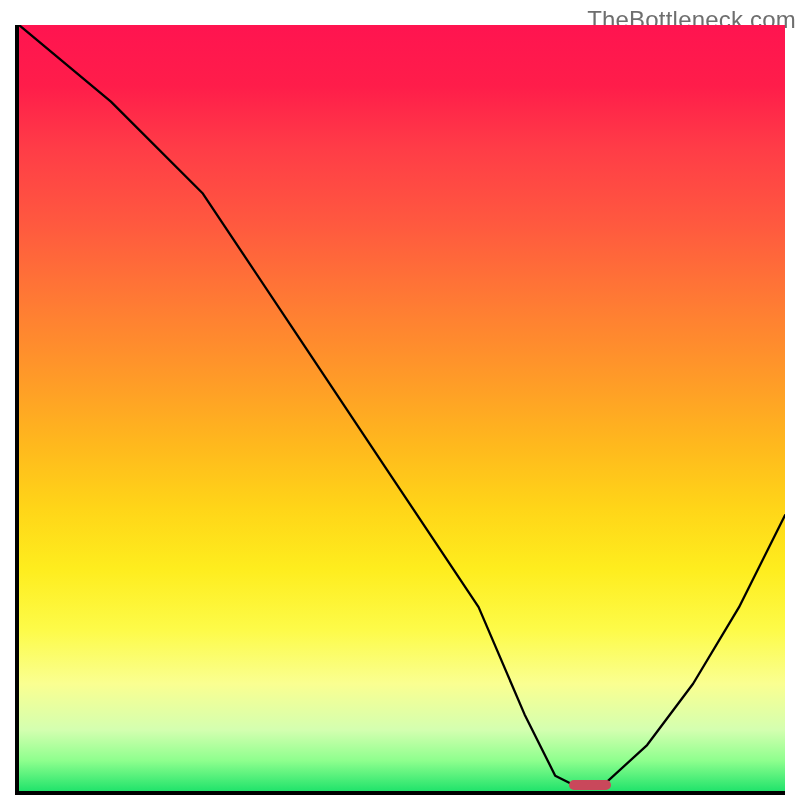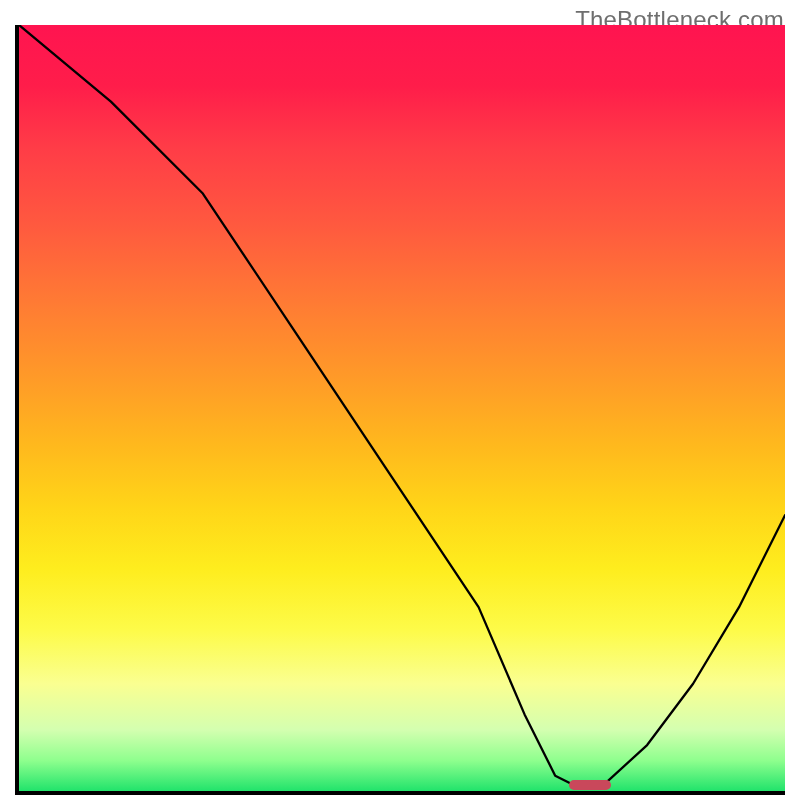--- a/index.html
+++ b/index.html
@@ -5,21 +5,21 @@
   * { margin: 0; padding: 0; box-sizing: border-box; }
   html, body { width: 800px; height: 800px; overflow: hidden; background: #fff; }
   .stage {
     position: relative;
     width: 800px;
     height: 800px;
   }
   .watermark {
     position: absolute;
     top: 6px;
-    right: 16px;
+    right: 4px;
     font-family: Arial, Helvetica, sans-serif;
     font-size: 24px;
     color: #6e6e6e;
     font-weight: 400;
     letter-spacing: 0.2px;
   }
   .plot {
     position: absolute;
     left: 15px;
     top: 25px;

